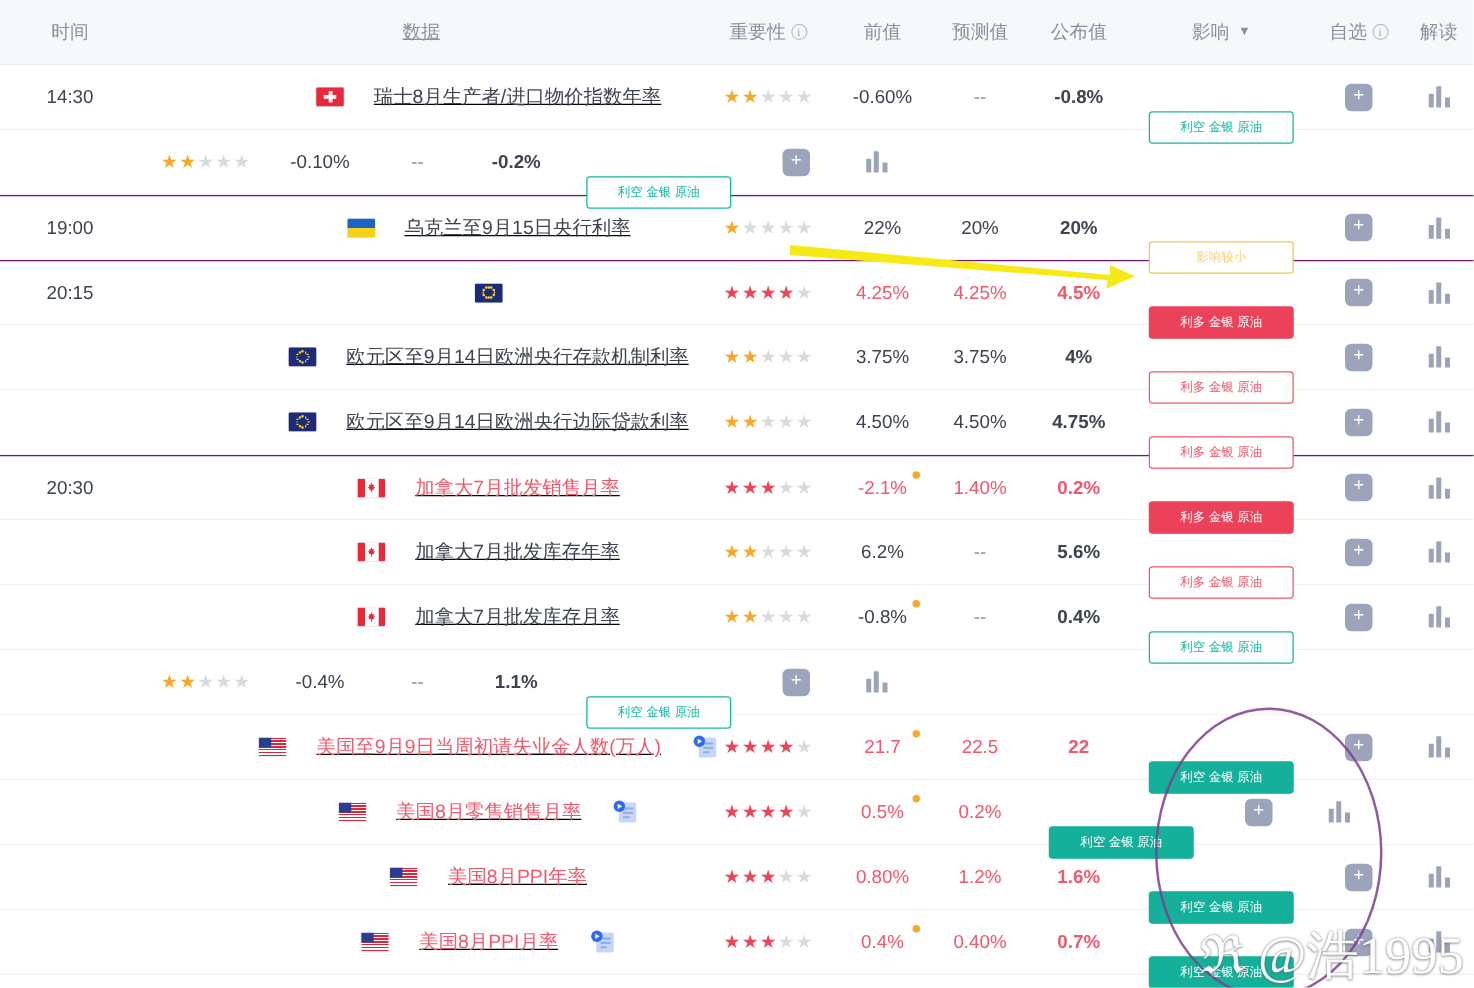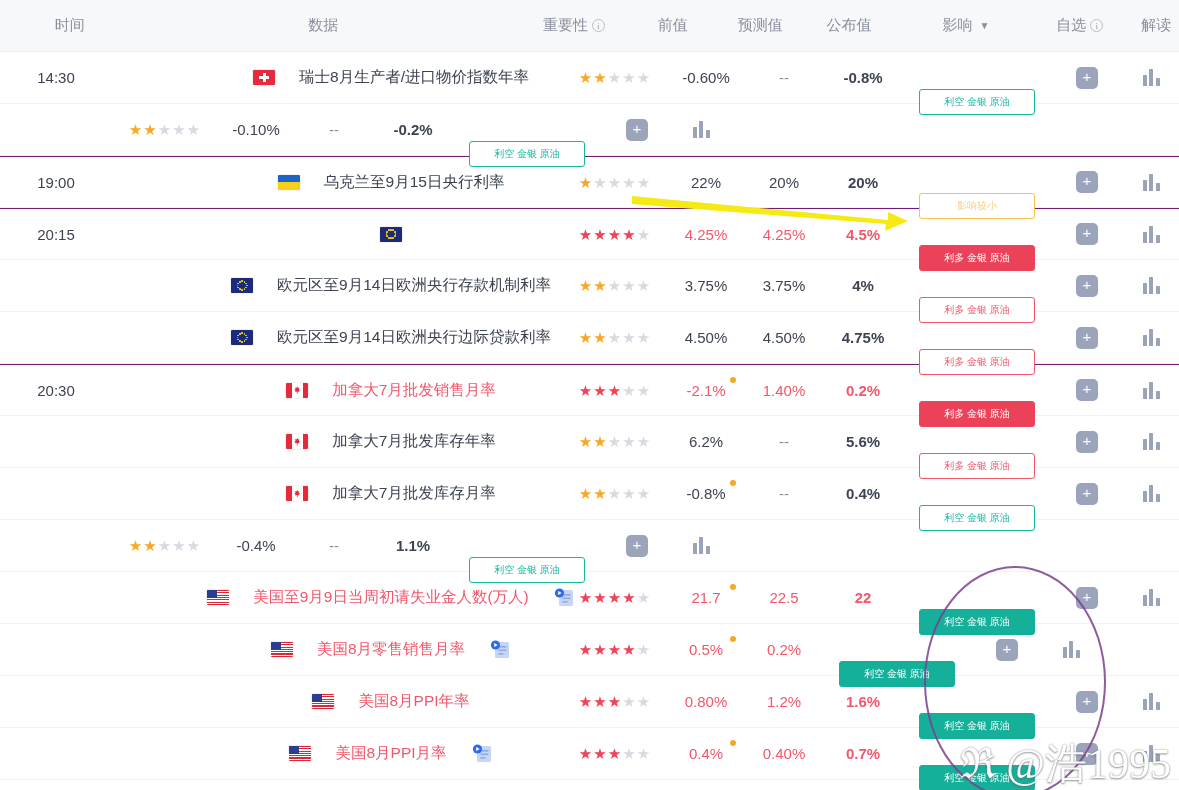--- a/index.html
+++ b/index.html
@@ -13,25 +13,25 @@
 
   
   .thead {
     display: flex; align-items: center;
     height: 52px;
     background: #f7f8fa;
     color: #8a909e;
     font-size: 15px;
     border-bottom: 1px solid #eceef2;
   }
-  .thead .cell { display:flex; align-items:center; justify-content:center; gap:4px;margin-left:24px; }
+  .thead .cell { display:flex; align-items:center; justify-content:center; gap:4px; }
 
   
   .c-time   { width: 112px; justify-content:center !important; }
-  .c-data   { width: 450px; justify-content:center !important; }
+  .c-data   { width: 450px; justify-content:center !important;text-decoration:underline; }
   .c-imp    { width: 105px; }
   .c-prev   { width: 78px;  }
   .c-fcst   { width: 78px;  }
   .c-act    { width: 80px;  }
   .c-eff    { width: 148px; }
   .c-fav    { width: 72px;  }
   .c-read   { width: 56px;  }
 
   .info-i {
     display:inline-block; width:13px; height:13px; line-height:12px;

